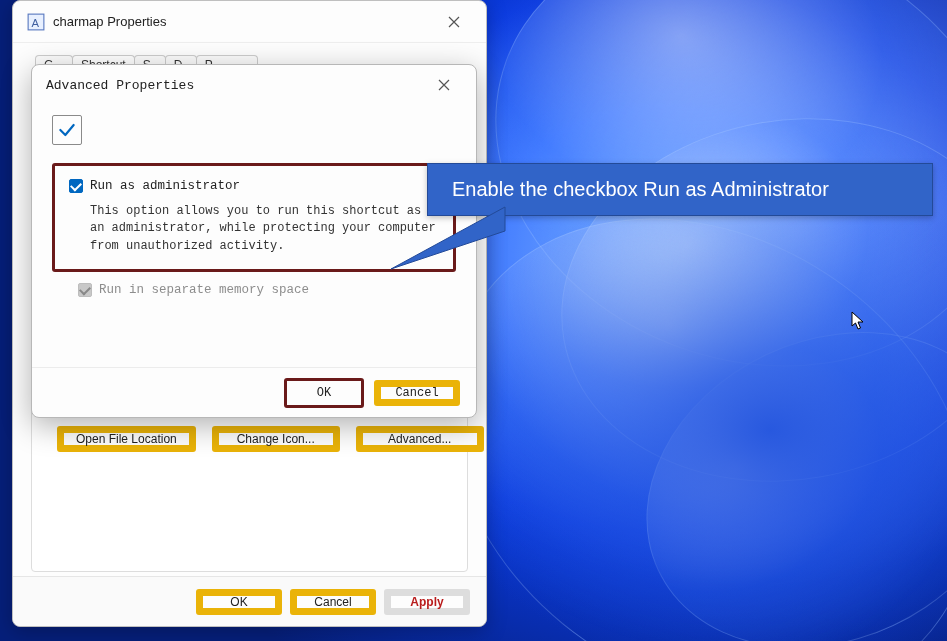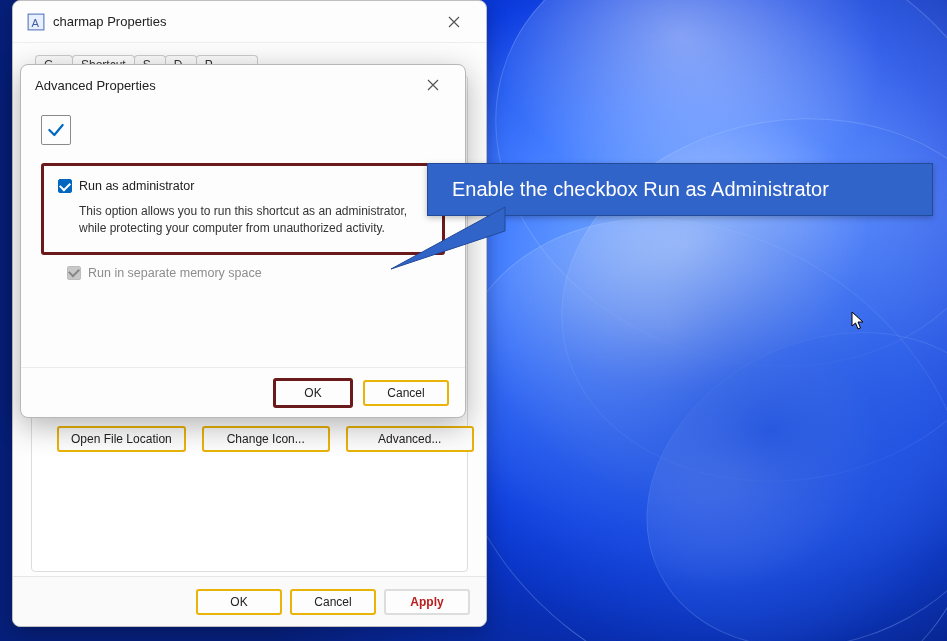--- a/index.html
+++ b/index.html
@@ -102,44 +102,45 @@
     padding-right: 16px; gap: 8px;
     border-top: 1px solid #e6e6e6;
     background: #fafafa;
     border-radius: 0 0 8px 8px;
   }
 
   .btn {
     min-width: 86px; height: 26px;
     padding: 0 12px;
     background: #fdfdfd;
-    border: 2px solid #eab308;
+    border: 7px solid #eab308;
     border-radius: 3px;
     font-size: 12px; color: #222;
     text-align: center;
     display: inline-flex; align-items: center; justify-content: center;
     cursor: pointer;
   }
   .btn.disabled { color: #b91c1c; border-color: #ddd; font-weight: bold; }
 
   .row-buttons {
     position: absolute; left: 44px; top: 425px;
     display: flex; gap: 16px; z-index: 12;
   }
   .row-buttons .btn { min-width: 128px; }
 
   
   .win-adv {
-    position: absolute; left: 20px; top: 64px;
+    position: absolute; left: 31px; top: 64px;
     width: 446px; height: 354px;
     background: #fdfdfd;
     border: 1px solid #b7b7b7;
     border-radius: 8px;
     box-shadow: 0 8px 30px rgba(0,0,0,.3);
     z-index: 50;
+    font-family: Liberation Mono, monospace;
   }
   .win-adv .titlebar { border-bottom: none; height: 40px; }
   .adv-body {
     padding: 4px 20px 14px 20px;
   }
   .adv-intro {
     display: flex; align-items: center;
     margin: 6px 0 18px 0;
   }
   .adv-intro .chk-icon {

